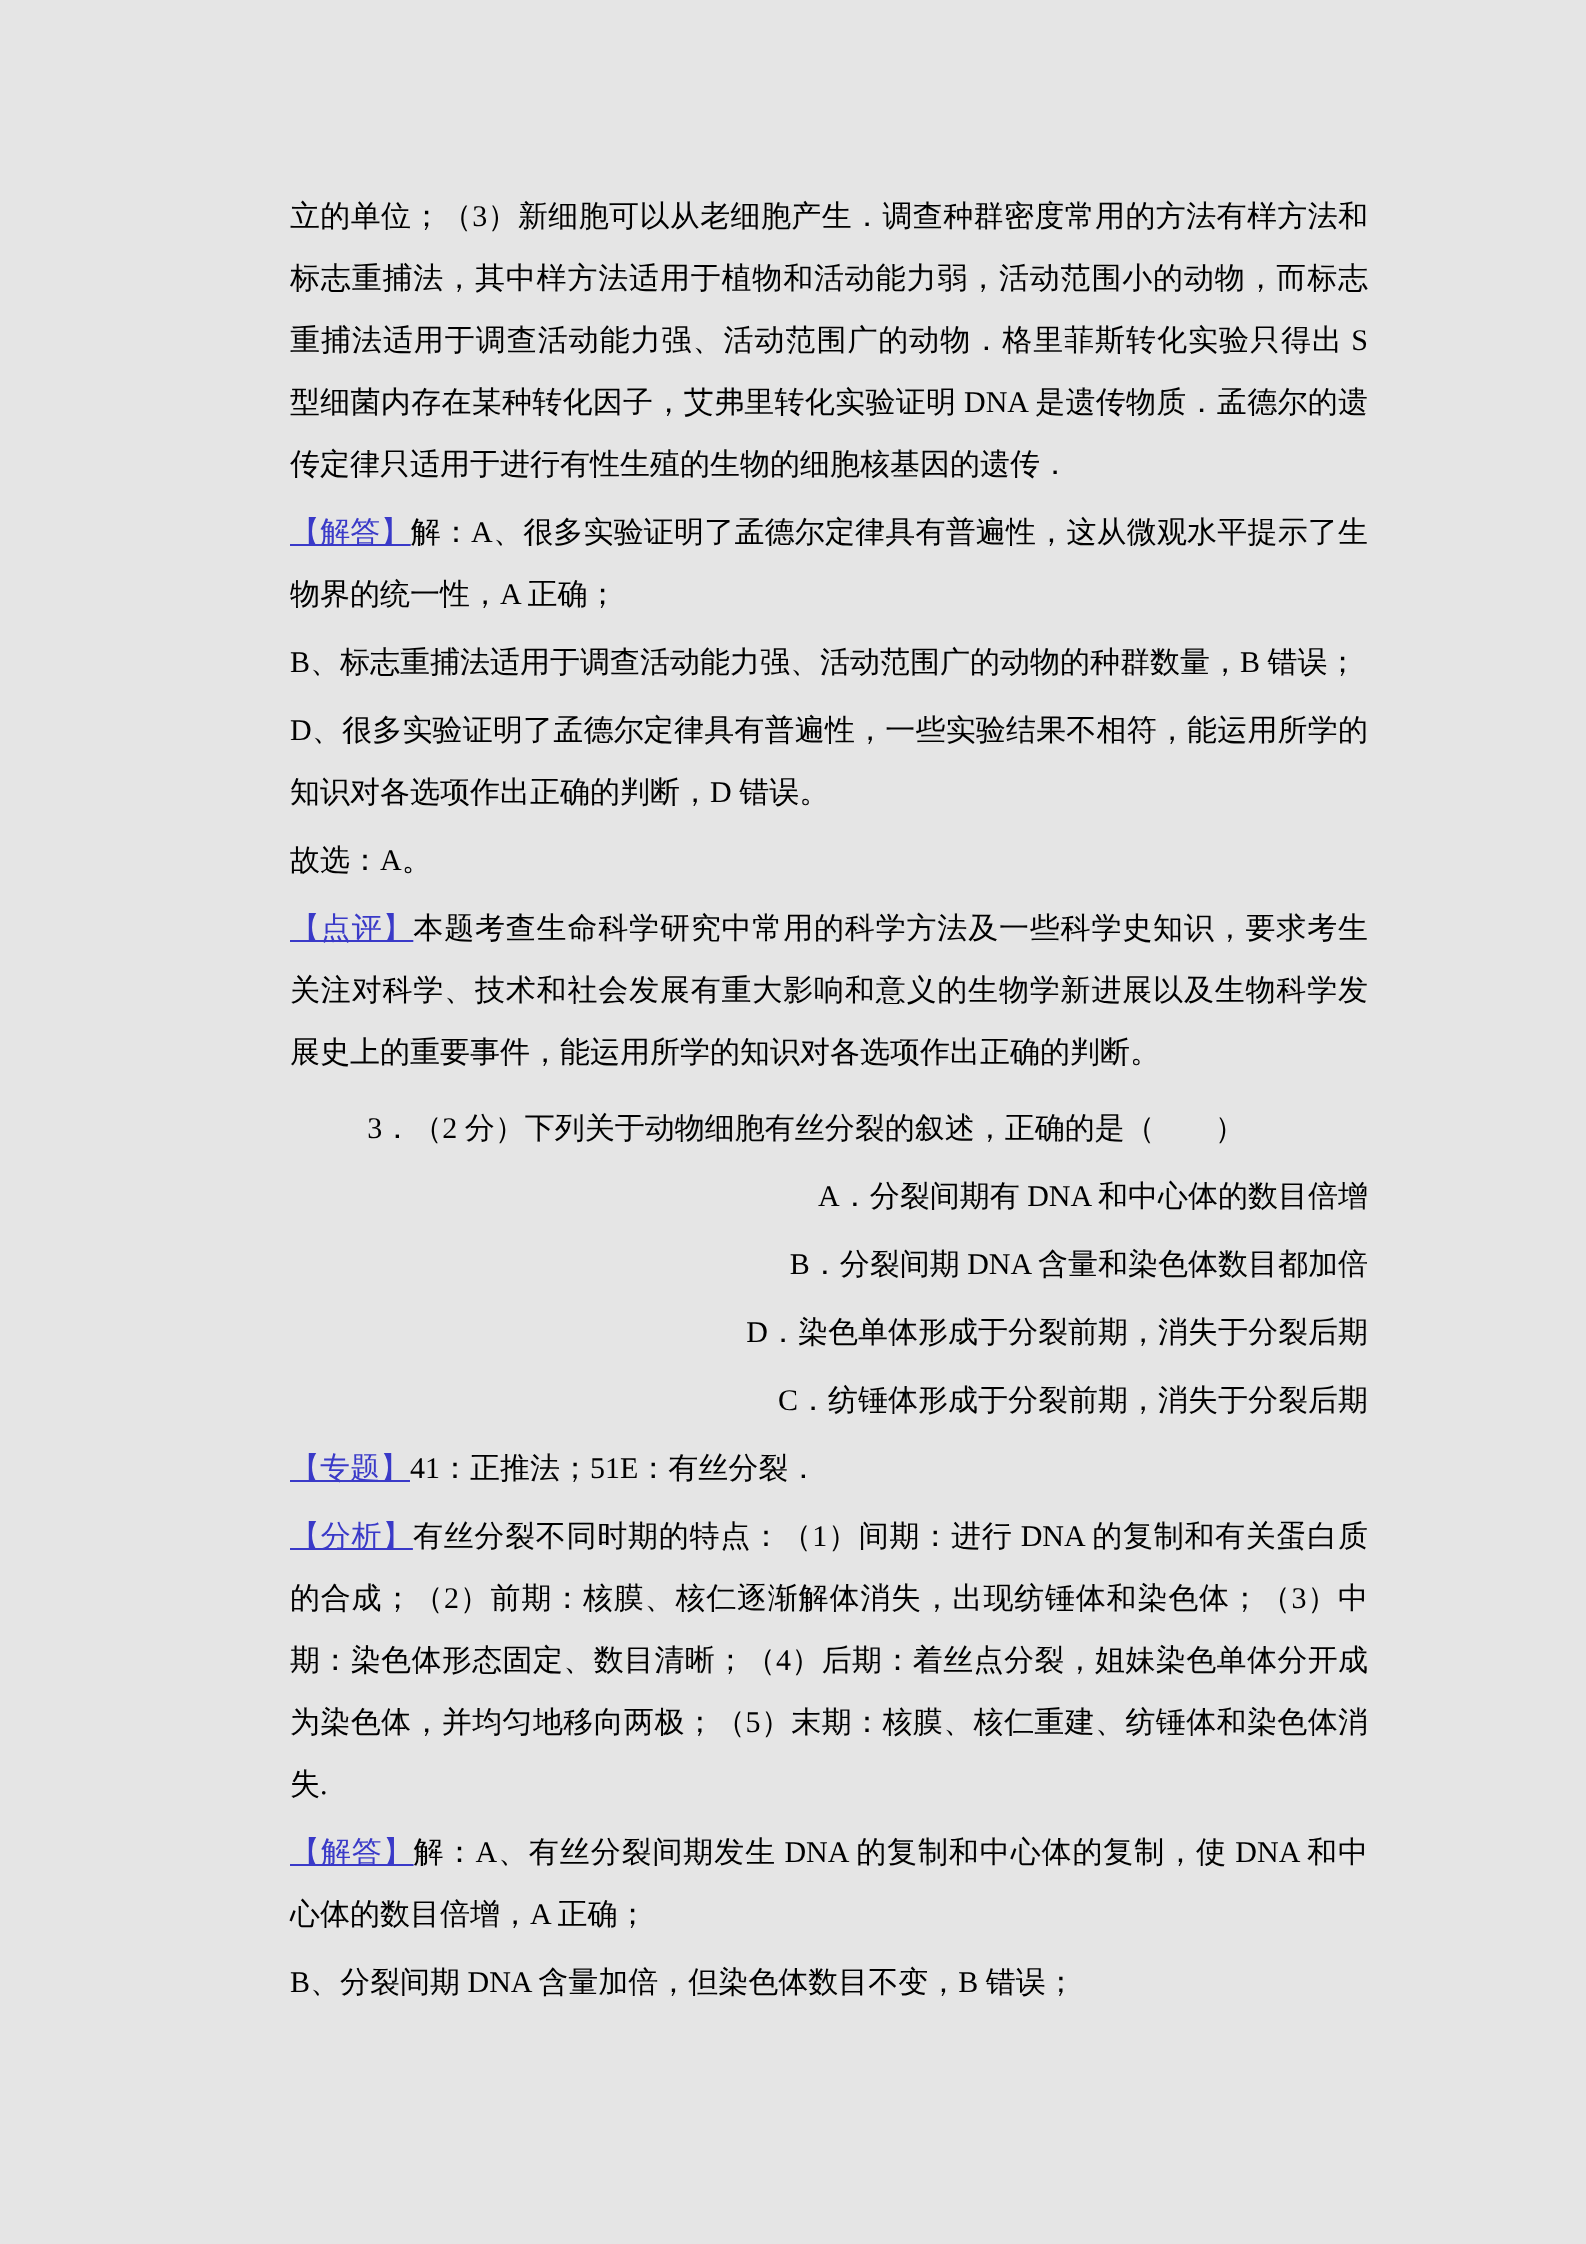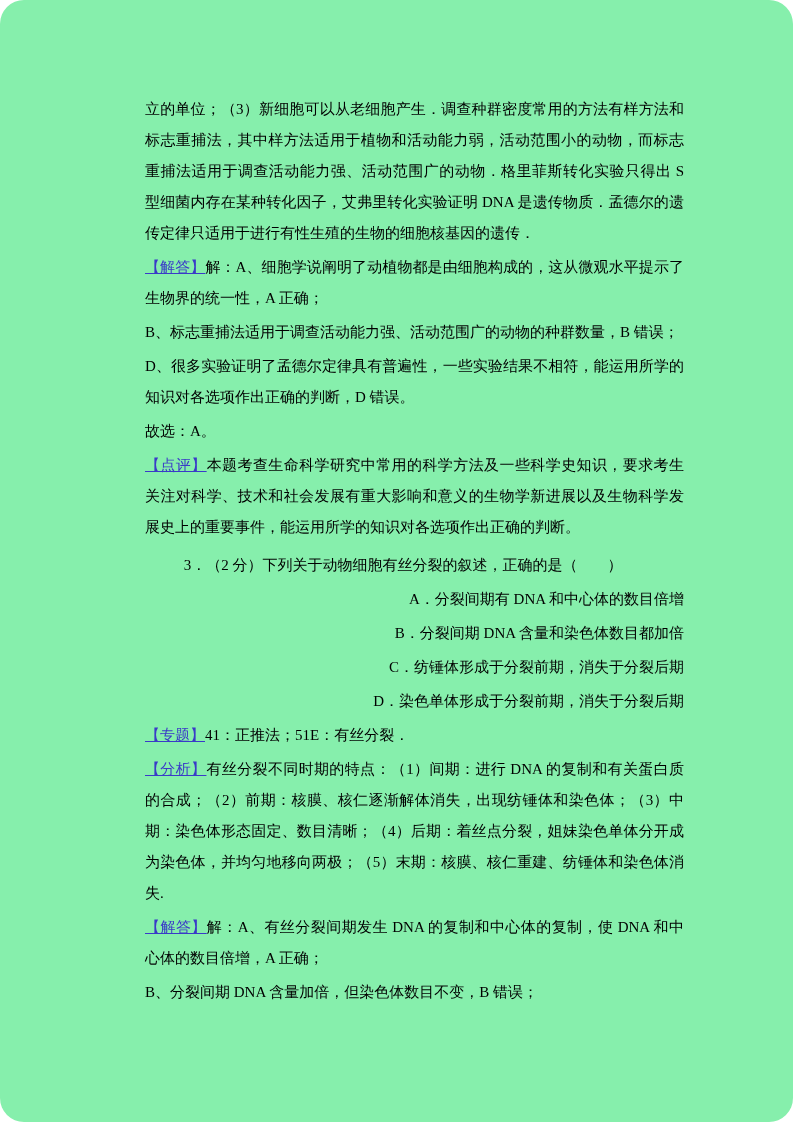--- a/index.html
+++ b/index.html
@@ -8,22 +8,21 @@
     width: 793px;
     height: 1122px;
     position: relative;
     overflow: hidden;
     font-family: "Liberation Serif", "DejaVu Serif", serif;
     color: #000;
   }
   .page {
     position: absolute;
     inset: 0;
-    background: #86efac;
-    border-radius: 24px;
+    background: #e5e5e5;
   }
   .content {
     position: absolute;
     top: 94px;
     left: 122px;
     width: 562px;
     font-size: 15px;
     line-height: 31px;
     text-align: justify;
   }
@@ -55,40 +54,40 @@
   }
 </style>
 </head>
 <body>
 
 <div class="page">
   <div class="content">
 
     <p class="para"><span>立的单位；（3）新细胞可以从老细胞产生．调查种群密度常用的方法有样方法和标志重捕法，其中样方法适用于植物和活动能力弱，活动范围小的动物，而标志重捕法适用于调查活动能力强、活动范围广的动物．格里菲斯转化实验只得出 S 型细菌内存在某种转化因子，艾弗里转化实验证明 DNA 是遗传物质．孟德尔的遗传定律只适用于进行有性生殖的生物的细胞核基因的遗传．</span></p>
 
-    <p class="para"><span class="label">【解答】</span><span>解：A、细胞学说阐明了动植物都是由细胞构成的，这从微观水平提示了生物界的统一性，A 正确；</span></p>
+    <p class="para"><span class="label">【解答】</span><span>解：A、很多实验证明了孟德尔定律具有普遍性，这从微观水平提示了生物界的统一性，A 正确；</span></p>
 
     <p class="para"><span>B、标志重捕法适用于调查活动能力强、活动范围广的动物的种群数量，B 错误；</span></p>
 
 
     <p class="para"><span>D、很多实验证明了孟德尔定律具有普遍性，一些实验结果不相符，能运用所学的知识对各选项作出正确的判断，D 错误。</span></p>
 
     <p class="para"><span>故选：A。</span></p>
 
     <p class="para"><span class="label">【点评】</span><span>本题考查生命科学研究中常用的科学方法及一些科学史知识，要求考生关注对科学、技术和社会发展有重大影响和意义的生物学新进展以及生物科学发展史上的重要事件，能运用所学的知识对各选项作出正确的判断。</span></p>
 
     <p class="para q"><span>3．（2 分）下列关于动物细胞有丝分裂的叙述，正确的是（　　）</span></p>
 
     <p class="para opt"><span>A．分裂间期有 DNA 和中心体的数目倍增</span></p>
 
     <p class="para opt"><span>B．分裂间期 DNA 含量和染色体数目都加倍</span></p>
 
+    <p class="para opt"><span>D．染色单体形成于分裂前期，消失于分裂后期</span></p>
+
     <p class="para opt"><span>C．纺锤体形成于分裂前期，消失于分裂后期</span></p>
-
-    <p class="para opt"><span>D．染色单体形成于分裂前期，消失于分裂后期</span></p>
 
 
     <p class="para"><span class="label">【专题】</span><span>41：正推法；51E：有丝分裂．</span></p>
 
     <p class="para"><span class="label">【分析】</span><span>有丝分裂不同时期的特点：（1）间期：进行 DNA 的复制和有关蛋白质的合成；（2）前期：核膜、核仁逐渐解体消失，出现纺锤体和染色体；（3）中期：染色体形态固定、数目清晰；（4）后期：着丝点分裂，姐妹染色单体分开成为染色体，并均匀地移向两极；（5）末期：核膜、核仁重建、纺锤体和染色体消失.</span></p>
 
     <p class="para"><span class="label">【解答】</span><span>解：A、有丝分裂间期发生 DNA 的复制和中心体的复制，使 DNA 和中心体的数目倍增，A 正确；</span></p>
 
     <p class="para"><span>B、分裂间期 DNA 含量加倍，但染色体数目不变，B 错误；</span></p>
 

